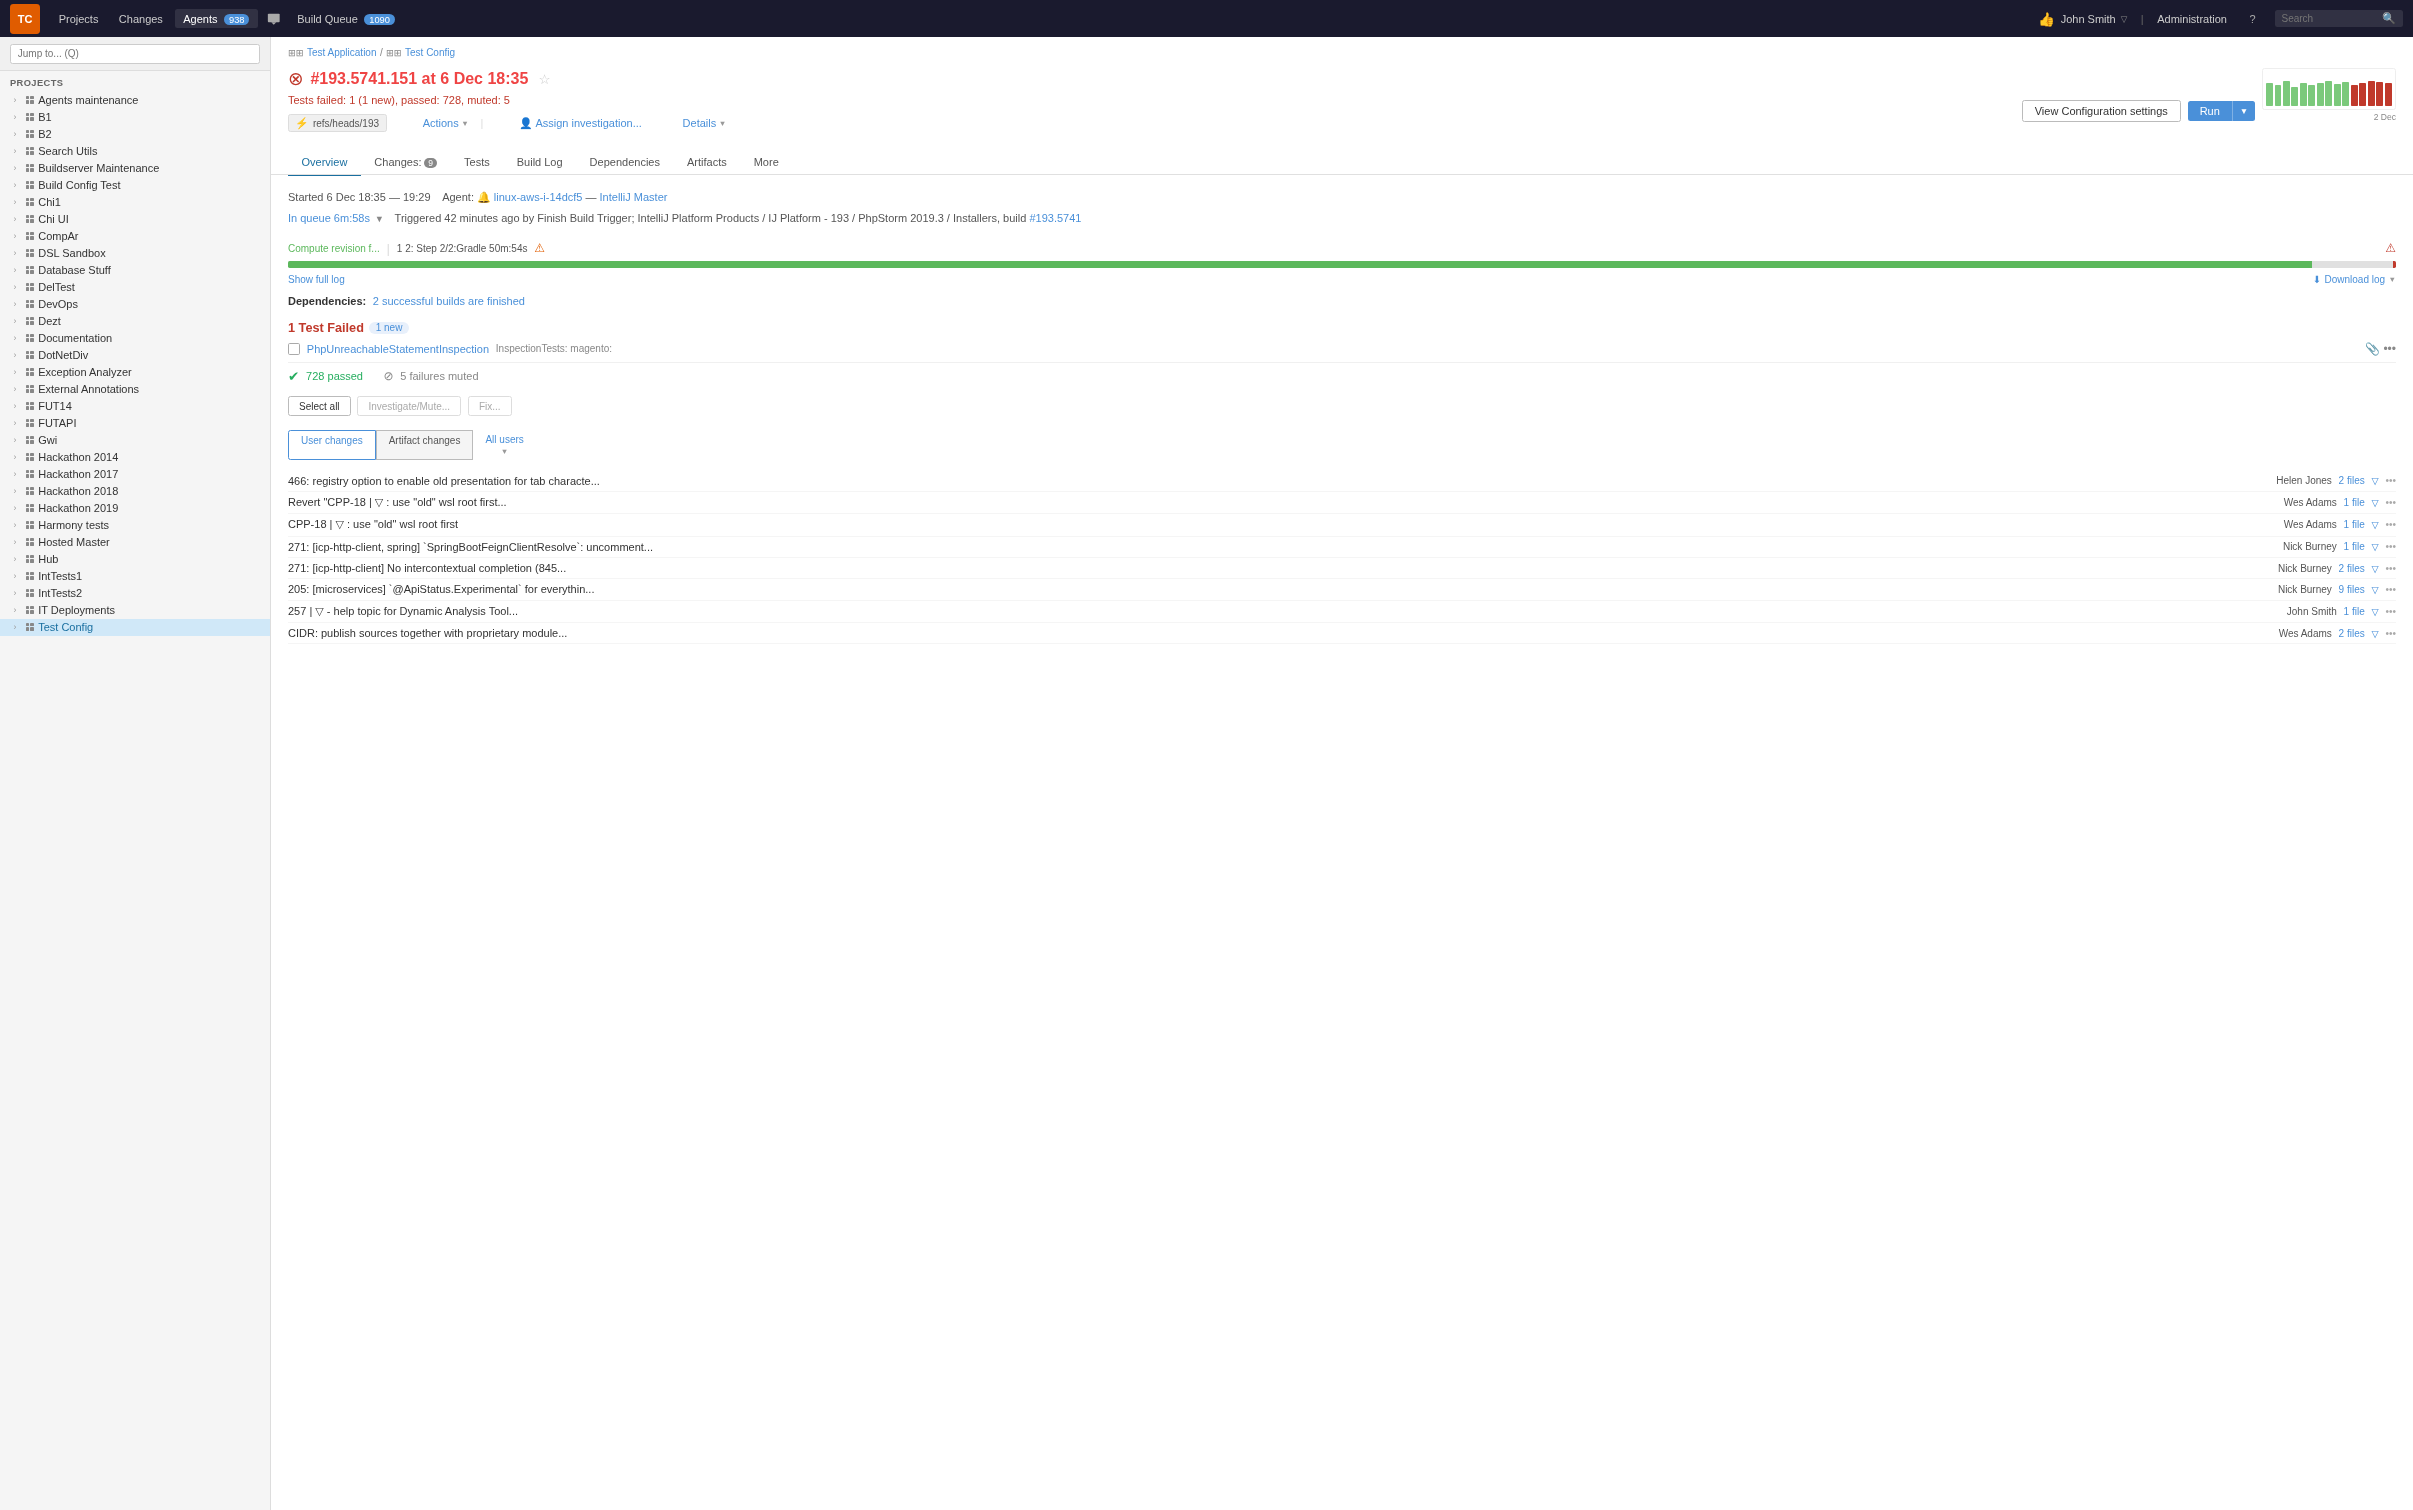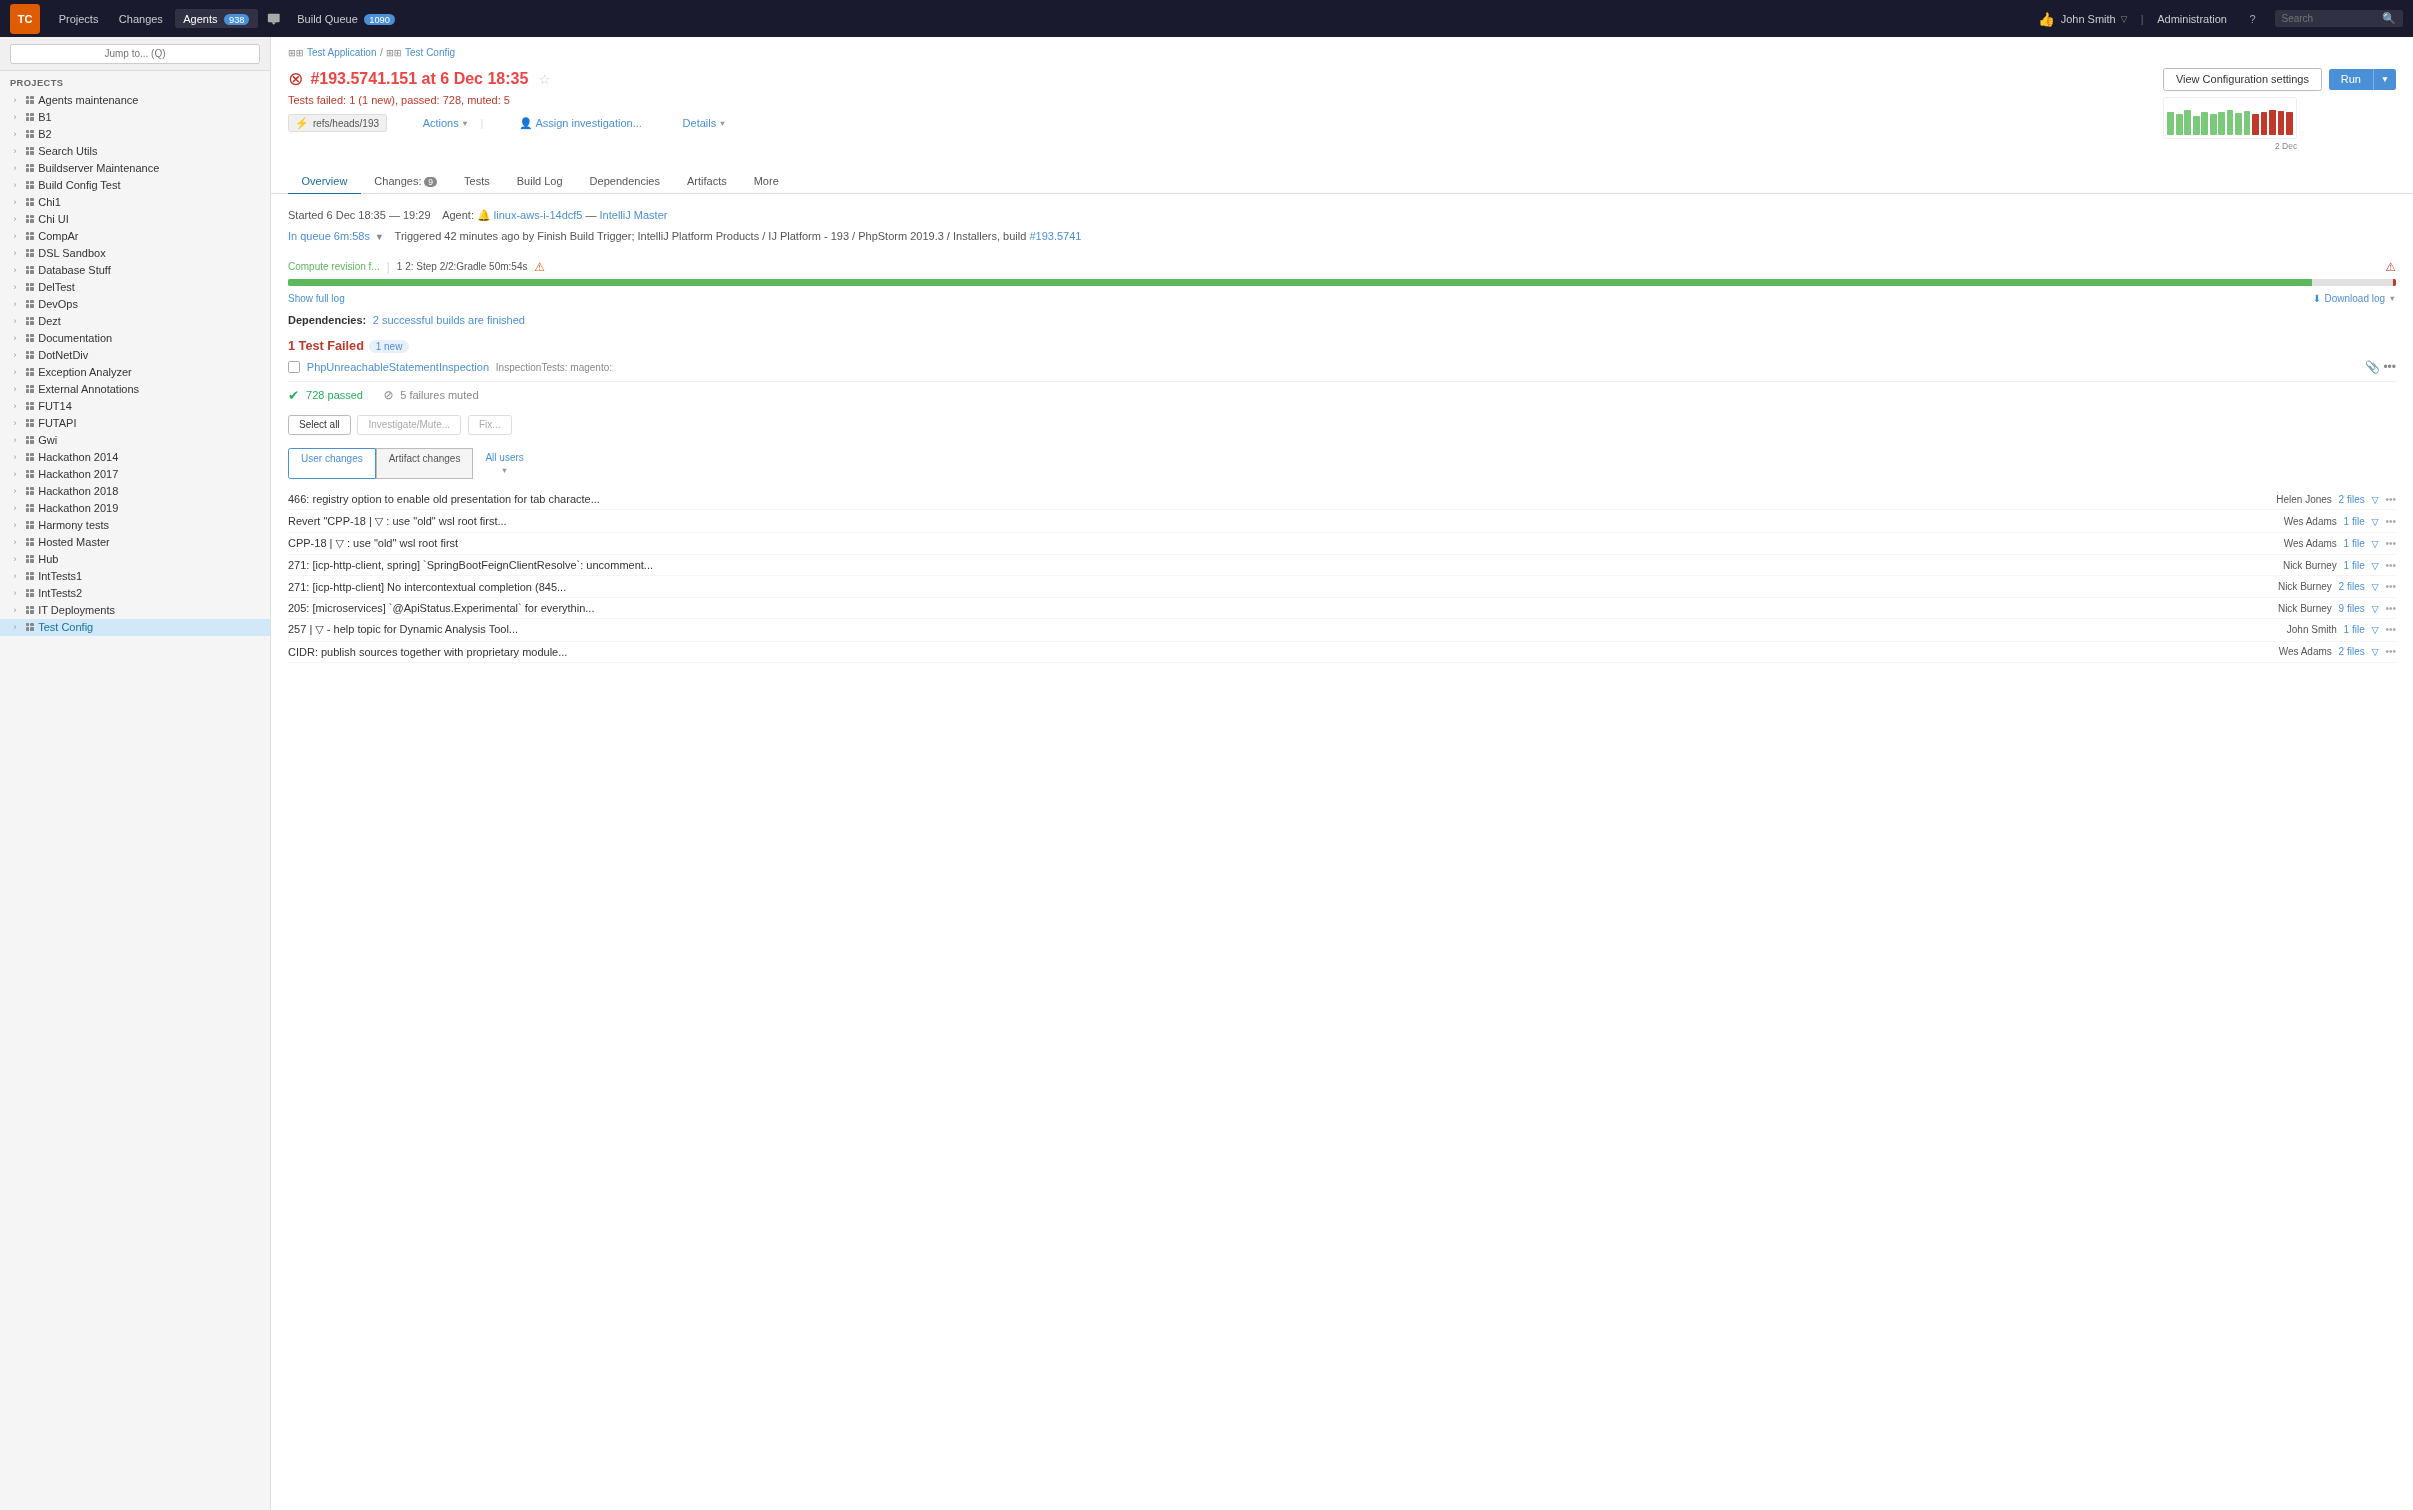--- a/index.html
+++ b/index.html
@@ -20,21 +20,21 @@
     .nav-admin { color: #ccc; cursor: pointer; padding: 3.4px 6.8px; }
     .nav-search { display: flex; align-items: center; background: rgba(255,255,255,0.1); border-radius: 2.5px; padding: 1.7px 6.8px; color: #aaa; margin-left: 6.8px; }
     .nav-search input { background: transparent; border: none; outline: none; color: #ccc; font-size: 10px; width: 101px; }
 
     
     .main-layout { display: flex; margin-top: 37px; height: calc(100vh - 37px); }
 
     
     .sidebar { width: 271px; flex-shrink: 0; background: #f5f5f5; border-right: 0.8px solid #ddd; overflow-y: auto; display: flex; flex-direction: column; }
     .sidebar-jump { padding: 6.8px 10px; border-bottom: 0.8px solid #ddd; background: #f0f0f0; }
-    .sidebar-jump input { width: 100%; border: 0.8px solid #ccc; border-radius: 2.5px; padding: 3.4px 6.8px; font-size: 10px; outline: none; background: #fff; text-align: center; }
+    .sidebar-jump input { width: 100%; border: 0.8px solid #ccc; border-radius: 2.5px; padding: 3.4px 6.8px; font-size: 10px; outline: none; background: #fff; }
     .sidebar-section-label { font-size: 9.3px; font-weight: 600; color: #666; padding: 6.8px 10px 3.4px 10px; letter-spacing: 0.4px; text-transform: uppercase; }
     .sidebar-item { display: flex; align-items: center; padding: 2.5px 10px 2.5px 13.5px; cursor: pointer; color: #333; font-size: 11px; }
     .sidebar-item.active { background: #d0e8f8; color: #1a6fa0; }
     .sidebar-item .expand-icon { width: 12px; color: #999; font-size: 8.5px; flex-shrink: 0; }
     .proj-dots { display: inline-grid; grid-template-columns: 1fr 1fr; gap: 0.8px; width: 8.5px; height: 8.5px; margin-right: 4.2px; }
     .proj-dots span { width: 3.4px; height: 3.4px; background: #888; border-radius: 0.4px; display: block; }
 
     
     .content { flex: 1; overflow-y: auto; background: #fff; padding: 0; }
 
@@ -542,21 +542,21 @@
             <div class="action-dropdown">
               <span>👤</span>
               <span>Assign investigation...</span>
             </div>
             <div class="action-dropdown">
               <span>Details</span>
               <span class="dropdown-arrow">▼</span>
             </div>
           </div>
         </div>
-        <div style="display:flex; flex-direction:column; align-items:flex-start; gap:6.8px;">
+        <div style="display:flex; flex-direction:row; align-items:flex-end; gap:6.8px;">
           <div style="display:flex; gap:6.8px; align-items:center;">
             <button class="btn-view-config">View Configuration settings</button>
             <div style="display:flex;">
               <button class="btn-run">Run</button>
               <button class="btn-run-more">▼</button>
             </div>
           </div>
           <div style="display:flex; flex-direction:column; align-items:flex-end;">
             <div class="mini-chart" id="mini-chart-container">
                 <div class="mini-chart-bar" style="height: 23px;"></div>

